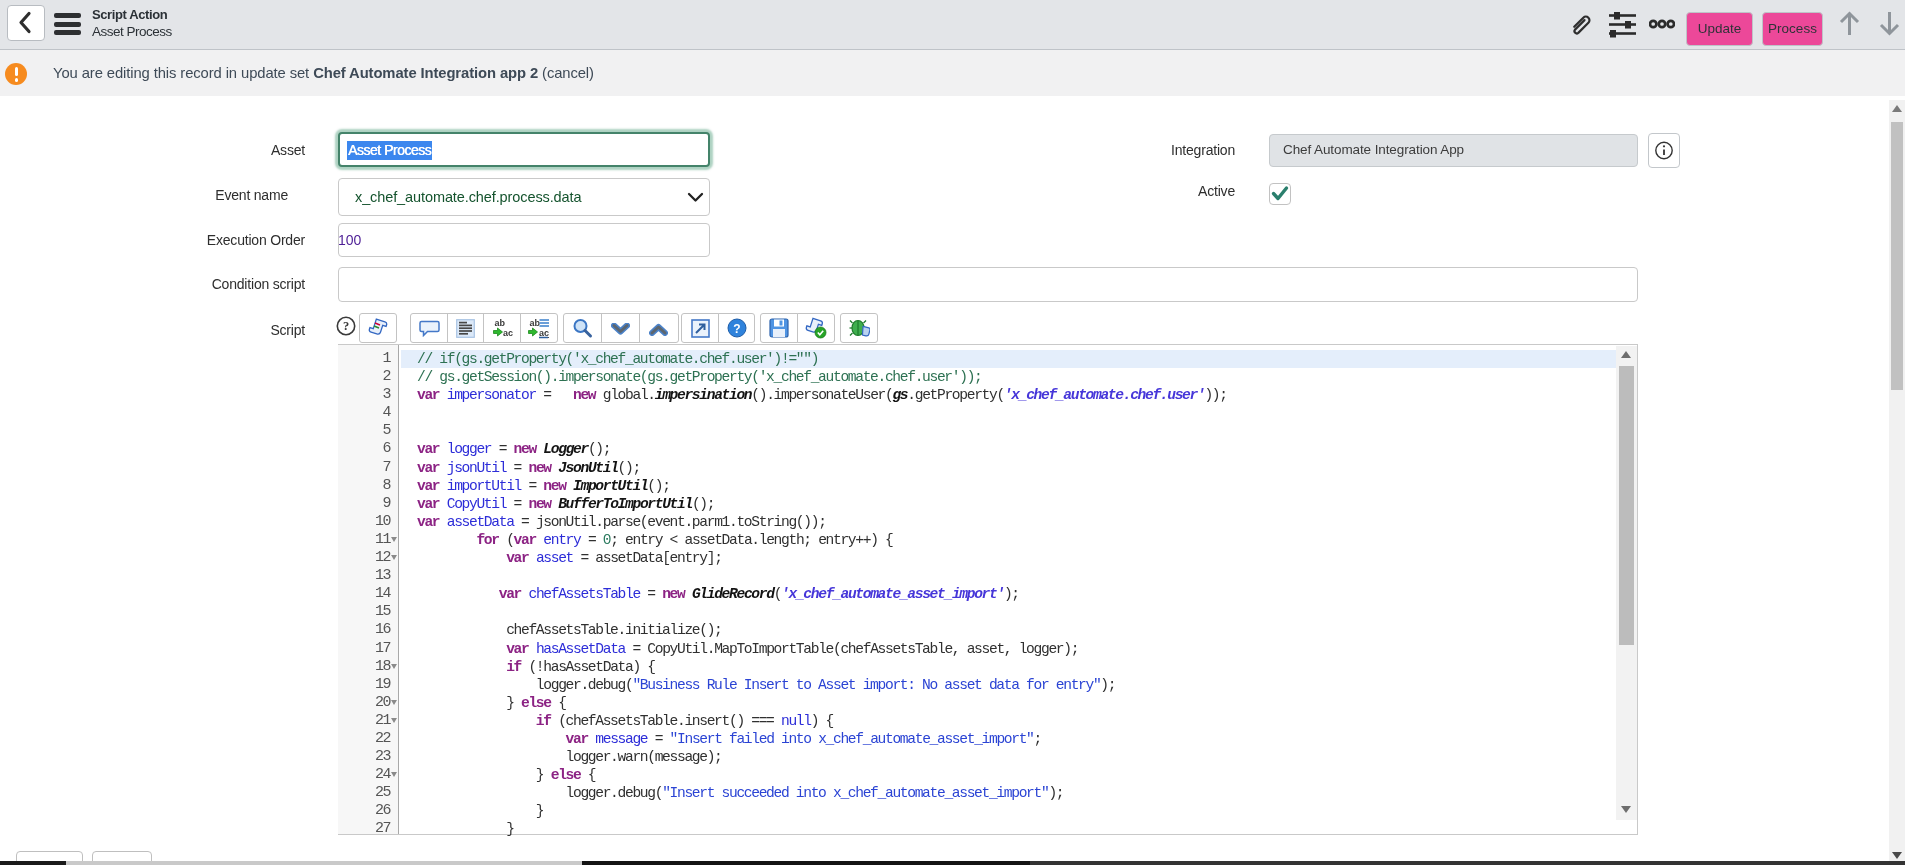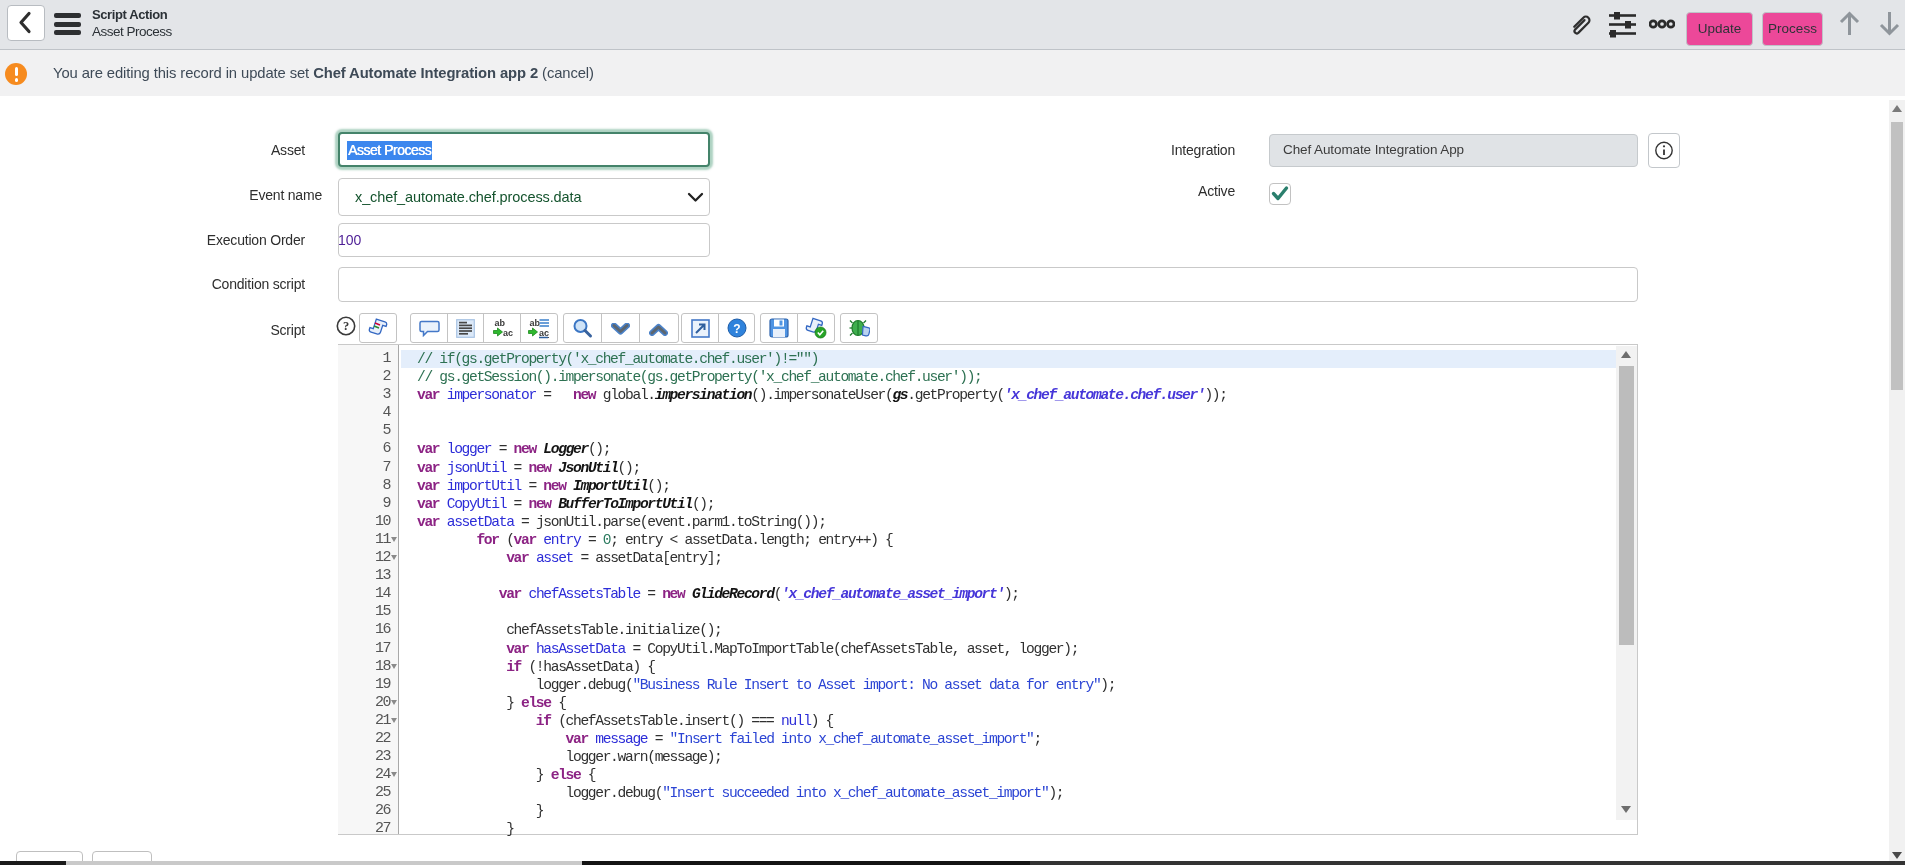--- a/index.html
+++ b/index.html
@@ -98,21 +98,21 @@
 </svg>
 
 <div id="warn"></div>
 <div id="warnicon">
   <div style="position:absolute;left:9.5px;top:4px;width:3.5px;height:9px;background:#fff;border-radius:1.5px;"></div>
   <div style="position:absolute;left:9.5px;top:15px;width:3.5px;height:3.5px;background:#fff;border-radius:50%;"></div>
 </div>
 <div id="warntxt">You are editing this record in update set <b>Chef Automate Integration app 2</b> (cancel)</div>
 
 <div class="lbl" style="left:105px;top:142px;width:200px;">Asset</div>
-<div class="lbl" style="left:122px;top:187px;width:200px;">Event name</div>
+<div class="lbl" style="left:88px;top:187px;width:200px;">Event name</div>
 <div class="lbl" style="left:105px;top:232px;width:200px;">Execution Order</div>
 <div class="lbl" style="left:105px;top:276px;width:200px;">Condition script</div>
 <div class="lbl" style="left:105px;top:322px;width:200px;">Script</div>
 
 <div class="inp" style="left:338px;top:132px;width:372px;height:35px;border:2px solid #44836a;box-shadow:0 0 2px 3px rgba(94,166,133,0.5);border-radius:4px;"></div>
 <div class="abs" style="left:347px;top:141px;background:#3c87ee;color:#fff;font-size:14px;padding:1px 1px 2px 1px;letter-spacing:-0.5px;text-shadow:0.5px 0 0 #fff;">Asset Process</div>
 
 <div class="inp" style="left:338px;top:178px;width:372px;height:38px;"></div>
 <div class="abs" style="left:355px;top:189px;font-size:14.5px;color:#14532d;letter-spacing:-0.1px;">x_chef_automate.chef.process.data</div>
 <svg class="abs" style="left:687px;top:192px;" width="17" height="11" viewBox="0 0 17 11">

